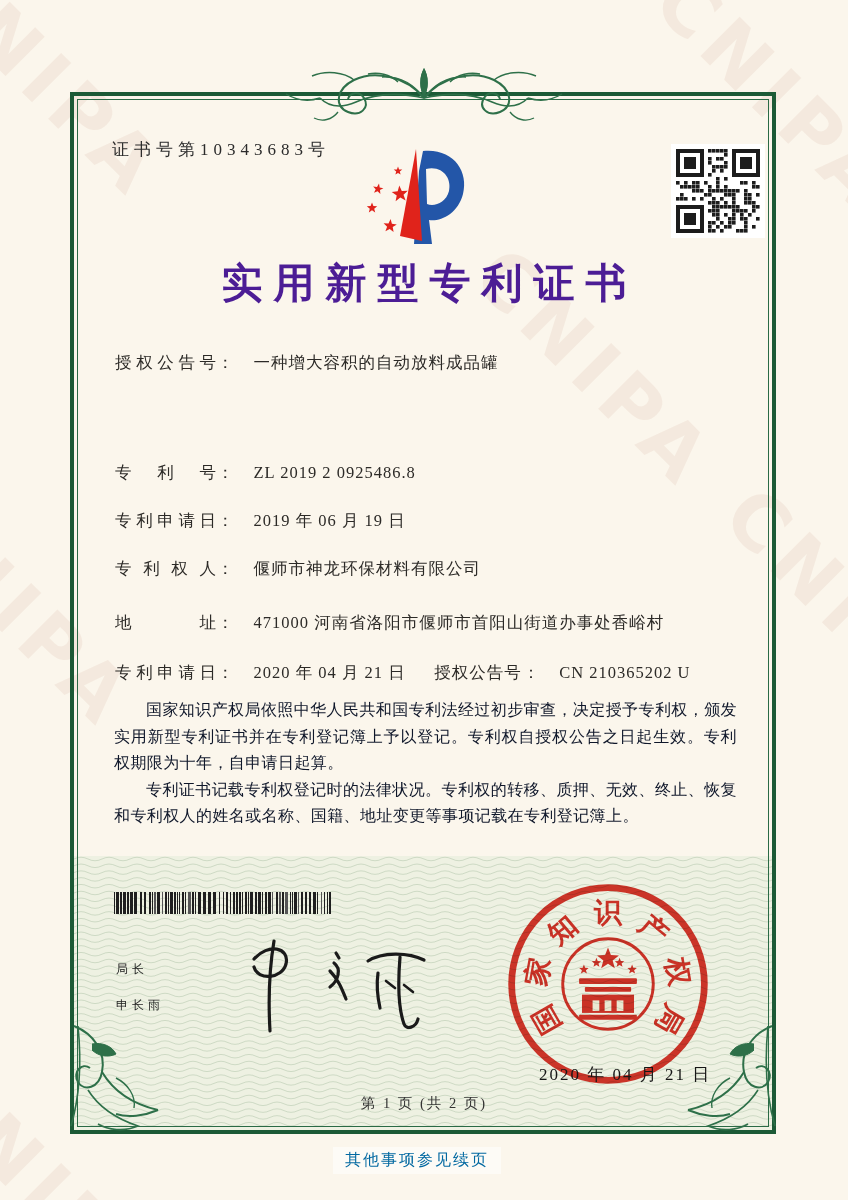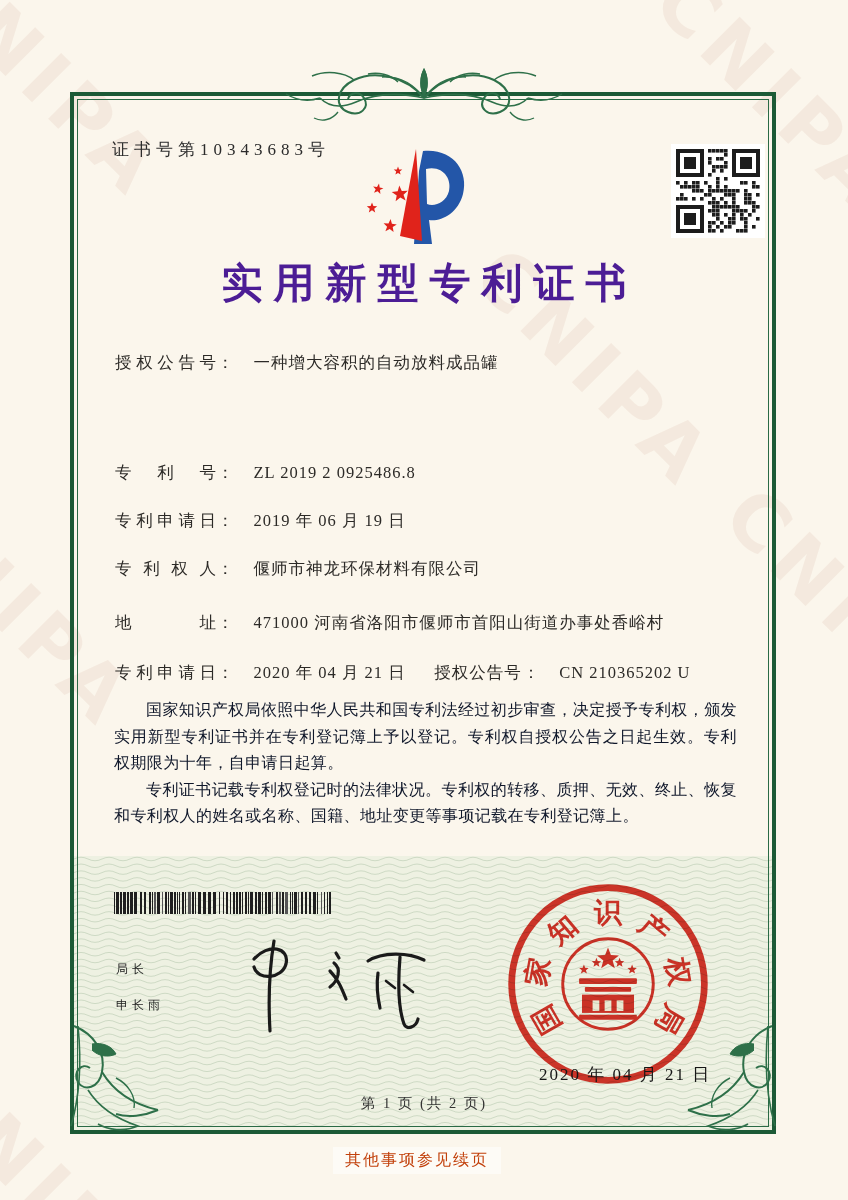--- a/index.html
+++ b/index.html
@@ -49,21 +49,21 @@
   .barcode{position:absolute;left:114px;top:892px;z-index:4;line-height:0;}
   .signer{position:absolute;left:116px;z-index:4;font-family:"Liberation Sans","DejaVu Sans",sans-serif;
     font-size:12px;letter-spacing:4px;color:#222;}
   .sig{position:absolute;left:228px;top:931px;z-index:4;}
   .seal{position:absolute;left:502px;top:878px;z-index:5;mix-blend-mode:multiply;}
   .seal-date{position:absolute;left:524px;top:1063px;width:202px;z-index:6;text-align:center;
     font-size:17px;letter-spacing:2px;color:#161616;}
   .page-info{position:absolute;left:0;top:1094px;width:100%;z-index:4;text-align:center;
     font-size:14.5px;letter-spacing:2px;color:#333;}
   .cont-note{position:absolute;left:333px;top:1147px;z-index:4;font-size:16px;letter-spacing:2px;
-    color:#c2410c;background:rgba(255,255,255,.55);padding:3px 12px;}
+    color:#0369a1;background:rgba(255,255,255,.55);padding:3px 12px;}
 </style>
 </head>
 <body>
 
 <div class="page">
 
   <svg class="waves" id="waves-svg" width="700" height="274">
     <rect x="0" y="0" width="700" height="274" fill="#eef1e2"></rect>
   <path d="M0 3.0 q7 -3.5 14 0 q7 3.5 14 0 q7 -3.5 14 0 q7 3.5 14 0 q7 -3.5 14 0 q7 3.5 14 0 q7 -3.5 14 0 q7 3.5 14 0 q7 -3.5 14 0 q7 3.5 14 0 q7 -3.5 14 0 q7 3.5 14 0 q7 -3.5 14 0 q7 3.5 14 0 q7 -3.5 14 0 q7 3.5 14 0 q7 -3.5 14 0 q7 3.5 14 0 q7 -3.5 14 0 q7 3.5 14 0 q7 -3.5 14 0 q7 3.5 14 0 q7 -3.5 14 0 q7 3.5 14 0 q7 -3.5 14 0 q7 3.5 14 0 q7 -3.5 14 0 q7 3.5 14 0 q7 -3.5 14 0 q7 3.5 14 0 q7 -3.5 14 0 q7 3.5 14 0 q7 -3.5 14 0 q7 3.5 14 0 q7 -3.5 14 0 q7 3.5 14 0 q7 -3.5 14 0 q7 3.5 14 0 q7 -3.5 14 0 q7 3.5 14 0 q7 -3.5 14 0 q7 3.5 14 0 q7 -3.5 14 0 q7 3.5 14 0 q7 -3.5 14 0 q7 3.5 14 0 q7 -3.5 14 0 q7 3.5 14 0 q7 -3.5 14 0 q7 3.5 14 0" fill="none" stroke="#9db698" stroke-width="0.8" opacity="0.5"></path>
       <path d="M0 9.8 q7 -3.5 14 0 q7 3.5 14 0 q7 -3.5 14 0 q7 3.5 14 0 q7 -3.5 14 0 q7 3.5 14 0 q7 -3.5 14 0 q7 3.5 14 0 q7 -3.5 14 0 q7 3.5 14 0 q7 -3.5 14 0 q7 3.5 14 0 q7 -3.5 14 0 q7 3.5 14 0 q7 -3.5 14 0 q7 3.5 14 0 q7 -3.5 14 0 q7 3.5 14 0 q7 -3.5 14 0 q7 3.5 14 0 q7 -3.5 14 0 q7 3.5 14 0 q7 -3.5 14 0 q7 3.5 14 0 q7 -3.5 14 0 q7 3.5 14 0 q7 -3.5 14 0 q7 3.5 14 0 q7 -3.5 14 0 q7 3.5 14 0 q7 -3.5 14 0 q7 3.5 14 0 q7 -3.5 14 0 q7 3.5 14 0 q7 -3.5 14 0 q7 3.5 14 0 q7 -3.5 14 0 q7 3.5 14 0 q7 -3.5 14 0 q7 3.5 14 0 q7 -3.5 14 0 q7 3.5 14 0 q7 -3.5 14 0 q7 3.5 14 0 q7 -3.5 14 0 q7 3.5 14 0 q7 -3.5 14 0 q7 3.5 14 0 q7 -3.5 14 0 q7 3.5 14 0" fill="none" stroke="#9db698" stroke-width="0.8" opacity="0.5"></path>

